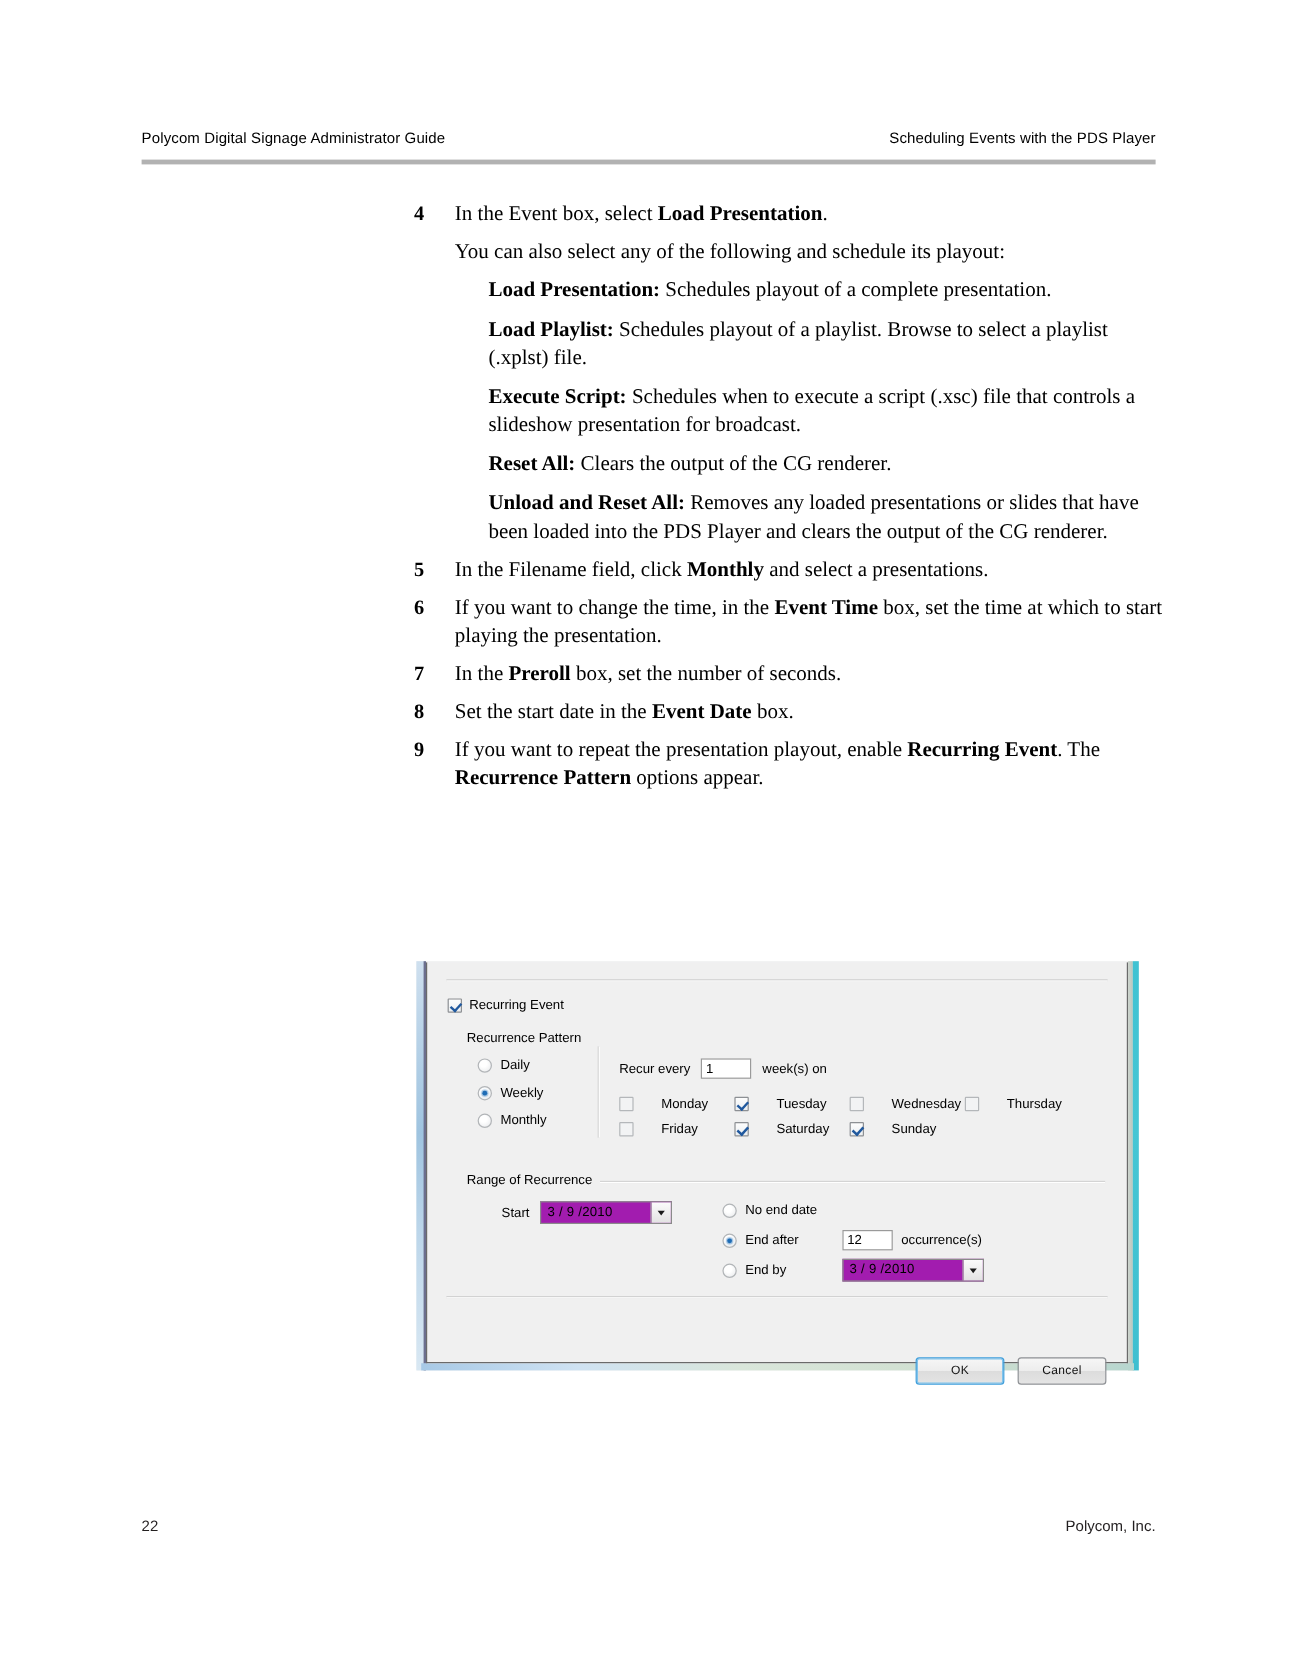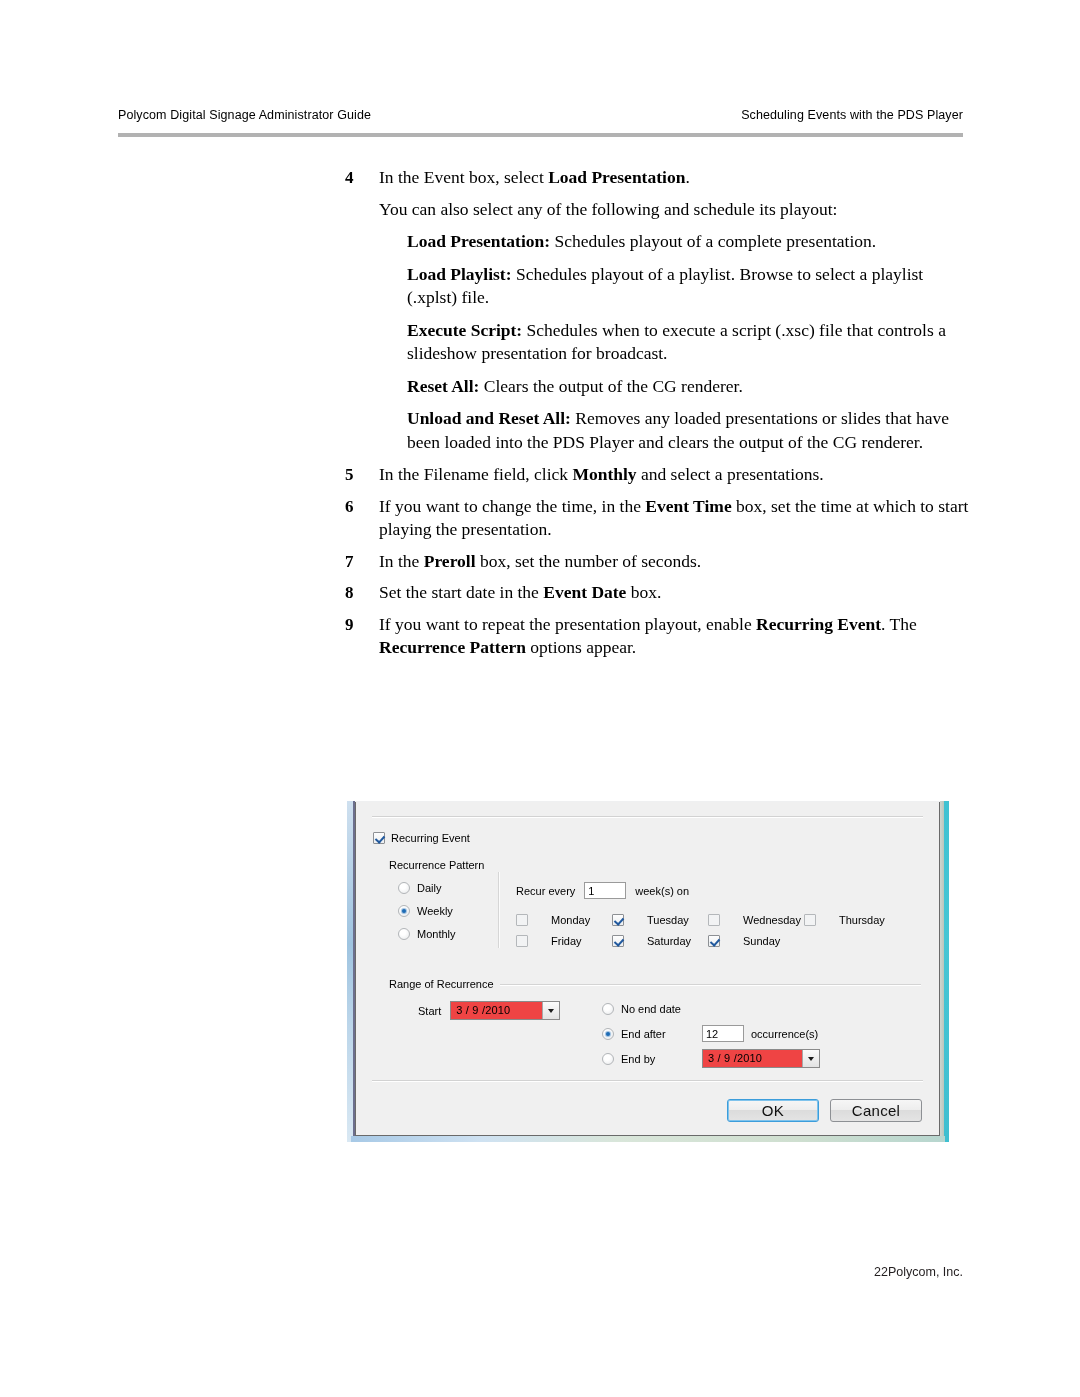--- a/index.html
+++ b/index.html
@@ -285,21 +285,21 @@
   .start-row {
     position: absolute;
     left: 62px;
     top: 199px;
     display: flex;
     align-items: center;
     gap: 9px;
   }
   .combo {
     border: 1px solid #8a8a8a;
-    background: #ef4444;
+    background: #a21caf;
     height: 19px;
     box-sizing: border-box;
     display: flex;
     align-items: stretch;
     font-family: "Liberation Sans", sans-serif;
     font-size: 11px;
   }
   .combo .val {
     flex: 1;
     padding: 0 5px;
@@ -348,47 +348,48 @@
   }
 
   .btn-row {
     position: absolute;
     right: 17px;
     top: 297px;
     display: flex;
     gap: 11px;
   }
   .btn {
-    width: 92px;
+    width: 74px;
     height: 23px;
     box-sizing: border-box;
     border: 1px solid #8d9094;
     border-radius: 3px;
     background: linear-gradient(to bottom, #f6f6f6 0%, #ededed 48%, #dcdcdc 50%, #e4e4e4 100%);
     font-family: "Liberation Sans", sans-serif;
-    font-size: 15px;
+    font-size: 10px;
     color: #101010;
     display: flex;
     align-items: center;
     justify-content: center;
     letter-spacing: .3px;
+    margin-top: 32px;
   }
   .btn.default {
     border-color: #3c9ddb;
     box-shadow: 0 0 0 1px #7fc3ec inset;
   }
 
   
   .page-footer {
     position: absolute;
     left: 118px;
     top: 1265px;
     width: 845px;
     display: flex;
-    justify-content: flex-end;
+    justify-content: space-between;
     font-family: "Liberation Sans", sans-serif;
     font-size: 12.5px;
     color: #231f20;
   }
 </style>
 </head>
 <body>
 
 <div class="page-header">
   <span>Polycom Digital Signage Administrator Guide</span>

